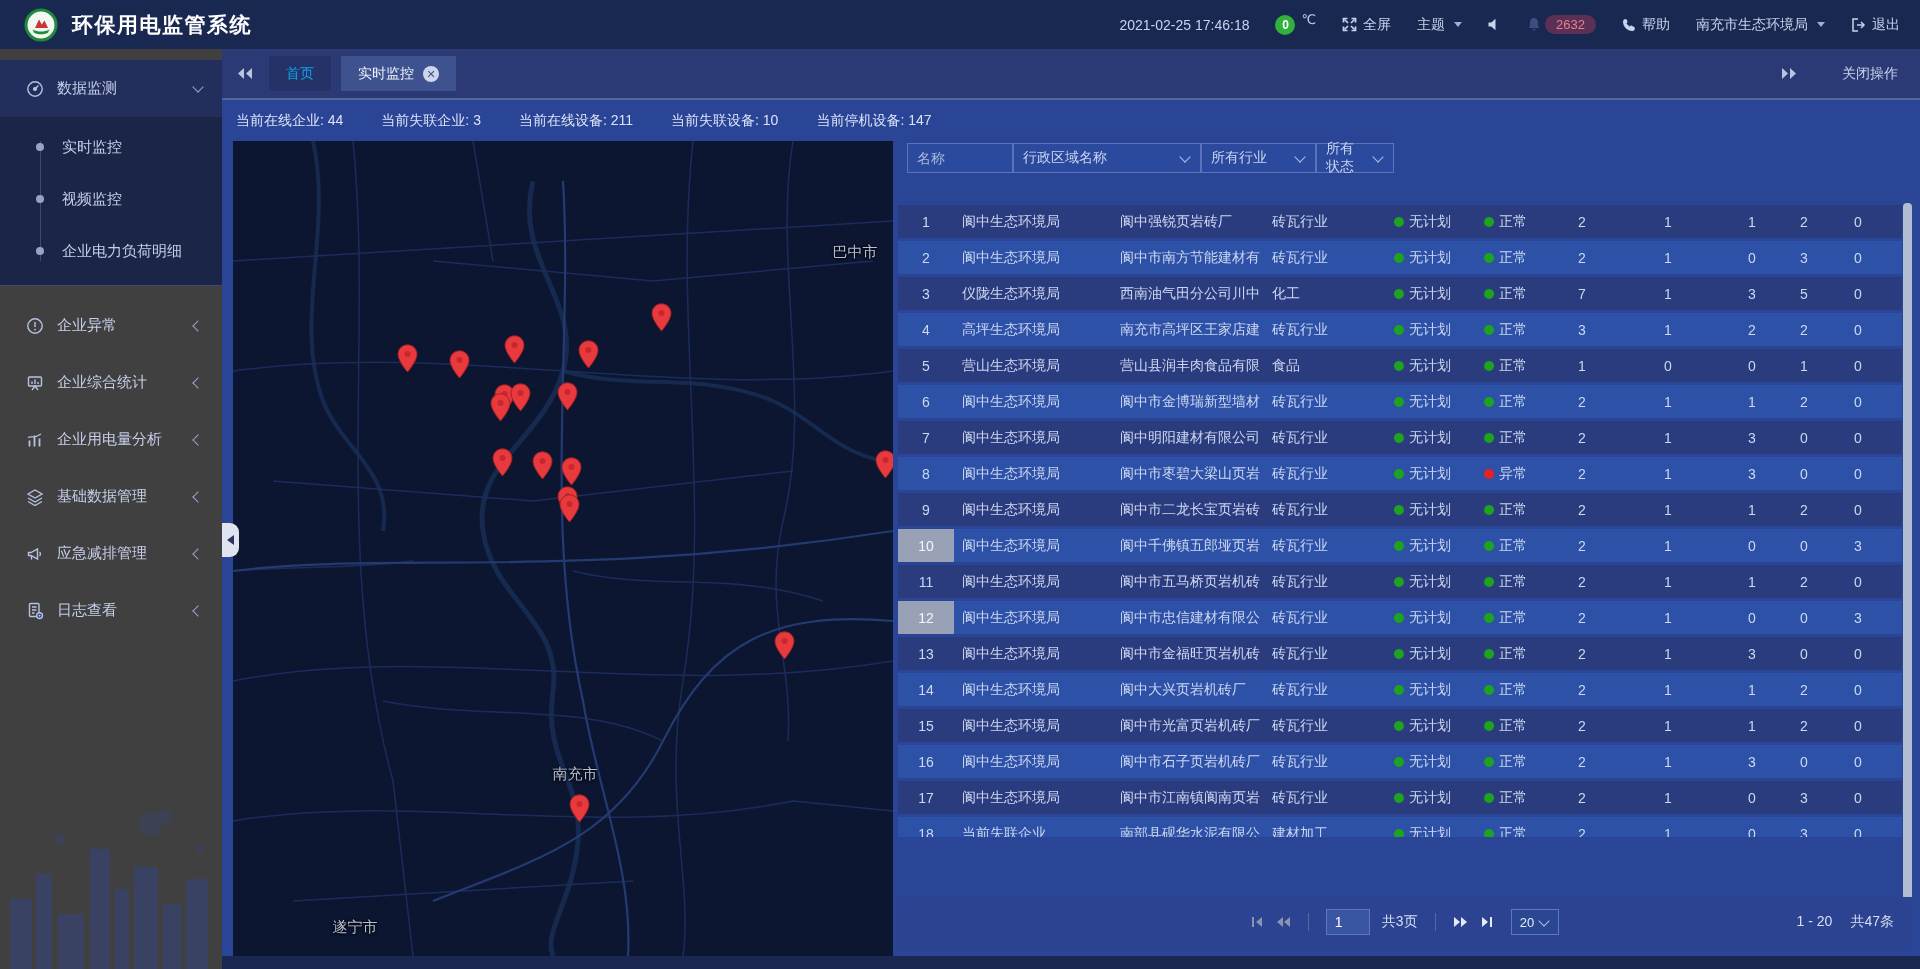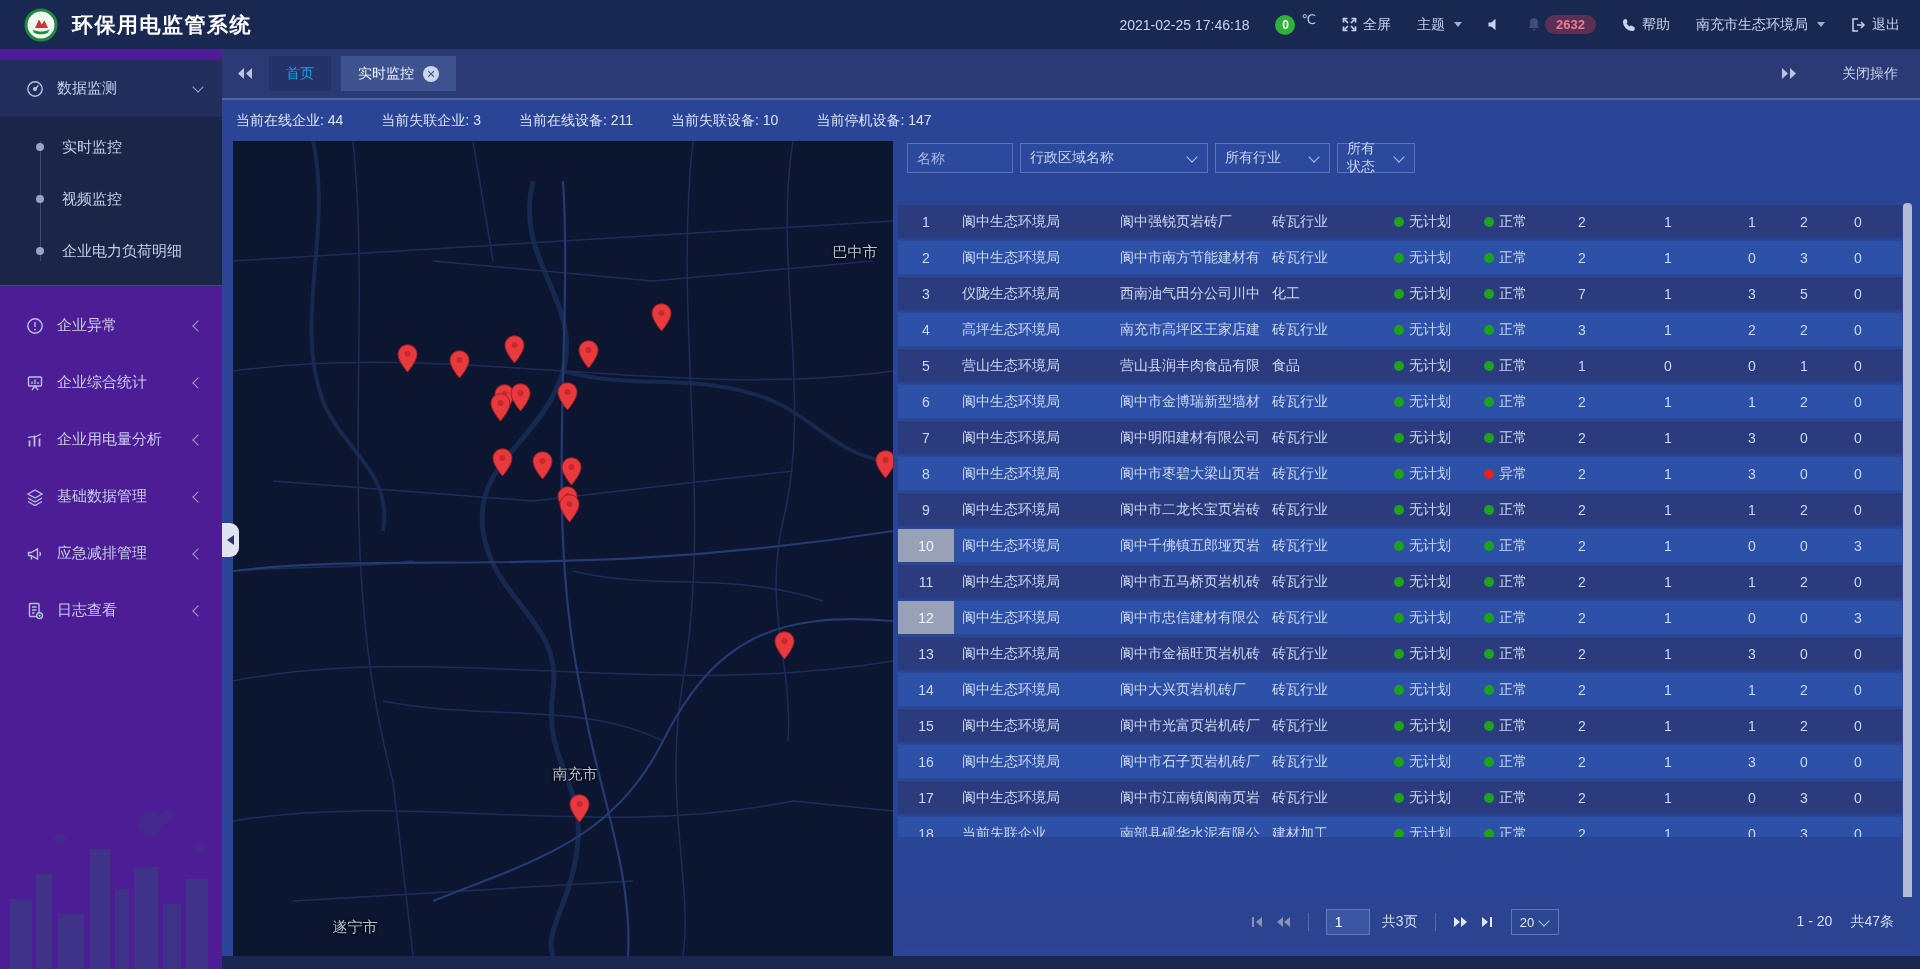--- a/index.html
+++ b/index.html
@@ -8,27 +8,27 @@
 
   
   .top{height:49px;background:#192850;display:flex;align-items:center;justify-content:center;}
   .brand{display:flex;align-items:center;margin-left:24px;gap:14px;}
   .app-title{font-size:21px;font-weight:bold;color:#ffffff;letter-spacing:1.5px;}
   .top-right{margin-left:auto;display:flex;align-items:center;gap:26px;margin-right:20px;font-size:14px;color:#c8d3ee;white-space:nowrap;}
   .hitem{display:flex;align-items:center;gap:6px;cursor:pointer;}
   .caret{width:0;height:0;border-left:4px solid transparent;border-right:4px solid transparent;border-top:5px solid #9fb0d8;margin-left:3px;}
   .temp-badge{width:20px;height:20px;border-radius:50%;background:#2fb13c;color:#fff;font-size:12px;display:flex;align-items:center;justify-content:center;font-weight:bold;}
   .temp-unit{font-size:13px;transform:translateY(-5px);}
-  .noti-pill{background:#5c3054;color:#ea7f92;border-radius:10px;padding:2px 11px;font-size:13px;margin-left:-2px;font-weight:bold;}
+  .noti-pill{background:#5c3054;color:#ea7f92;border-radius:10px;padding:2px 11px;font-size:13px;margin-left:-2px;}
 
   
   .body{display:flex;height:920px;}
 
   
-  .sidebar{width:222px;background:#4c1d95;position:relative;flex:none;overflow:hidden;}
+  .sidebar{width:222px;background:#404040;position:relative;flex:none;overflow:hidden;}
   .side-sec{height:57px;display:flex;align-items:center;padding:0 20px 0 26px;gap:13px;font-size:15px;color:#c6cfe9;cursor:pointer;}
   .side-sec .lbl{flex:1;}
   .side-sec svg{flex:none;}
   .sec-active{background:#222e5c;}
   .side-pad{height:11px;}
   .chev{width:7px;height:7px;border-left:1.6px solid #98a3c6;border-bottom:1.6px solid #98a3c6;flex:none;}
   .chev.down{transform:rotate(-45deg);margin-top:-3px;}
   .chev.left{transform:rotate(45deg);}
   .submenu{background:#1b2547;position:relative;padding:4px 0 8px;}
   .submenu::before{content:"";position:absolute;left:40px;top:24px;bottom:24px;width:1px;background:#3c4a78;}
@@ -54,21 +54,21 @@
   .map{width:660px;height:815px;background:#0c1631;position:relative;overflow:hidden;flex:none;}
   .map svg.roads{position:absolute;left:0;top:0;}
   .map-label{position:absolute;transform:translate(-50%,-50%);font-size:15px;color:#b6c0d6;text-shadow:0 1px 3px #000,0 0 2px #000;white-space:nowrap;}
   .pin{position:absolute;width:21px;height:29px;}
 
   .collapse{position:absolute;left:222px;top:523px;width:17px;height:34px;background:#dfe4ee;border-radius:0 9px 9px 0;display:flex;align-items:center;justify-content:center;cursor:pointer;z-index:6;}
   .collapse .tri{width:0;height:0;border-top:5px solid transparent;border-bottom:5px solid transparent;border-right:7px solid #2a3560;}
 
   
   .rpanel{width:1014px;margin-left:5px;position:relative;height:806px;flex:none;}
-  .filters{display:flex;gap:7px;margin:2px 0 0 9px;}
+  .filters{display:flex;margin:2px 0 0 9px;}
   .fbox{height:30px;box-sizing:border-box;background:#2c4a9d;border:1px solid #5a73bb;color:#c9d4f0;font-size:14px;display:flex;align-items:center;padding:0 9px;}
   input.fbox{outline:none;}
   input.fbox::placeholder{color:#aab8dd;}
   .fsel{justify-content:space-between;cursor:pointer;}
   .vchev{width:7px;height:7px;border-left:1.5px solid #aebfe4;border-bottom:1.5px solid #aebfe4;transform:rotate(-45deg);margin:-3px 2px 0 10px;flex:none;}
 
   
   .table{margin-top:32px;width:1004px;}
   .tgrid{display:grid;grid-template-columns:56px 158px 152px 122px 90px 94px 86px 84px 52px 54px 56px;}
   .thead{background:#2b51a8;height:52px;grid-template-rows:26px 26px;font-weight:bold;color:#e3eafb;font-size:14px;}

